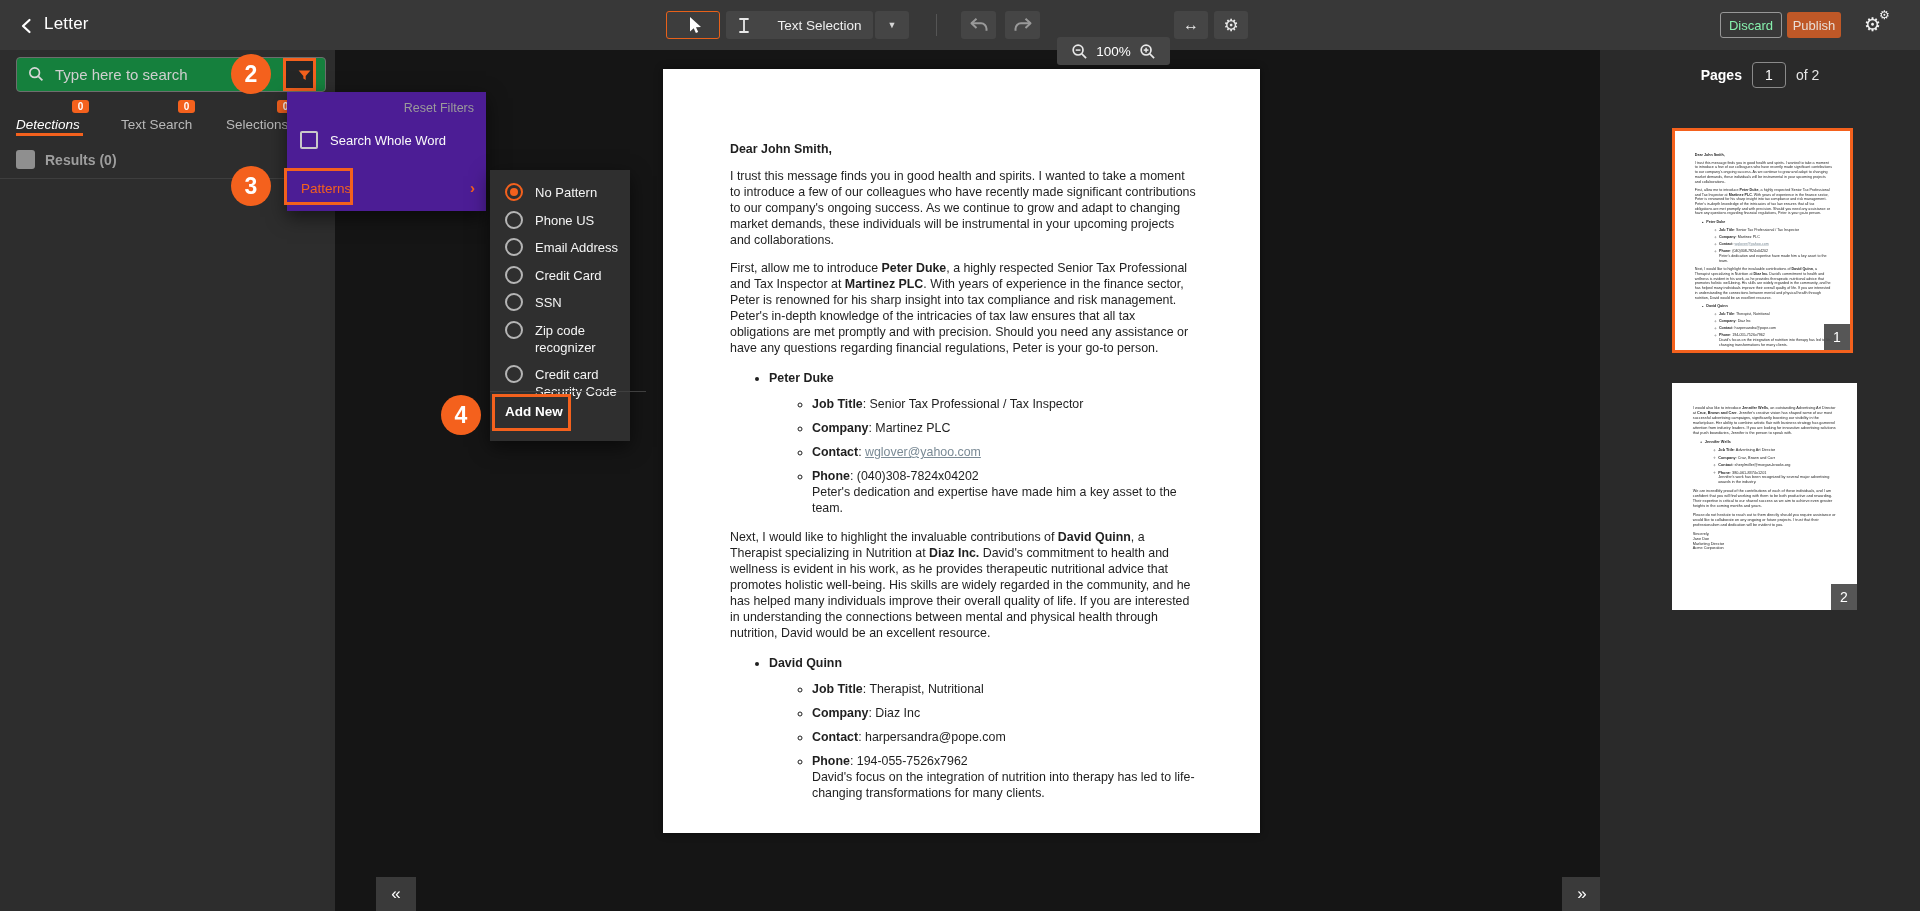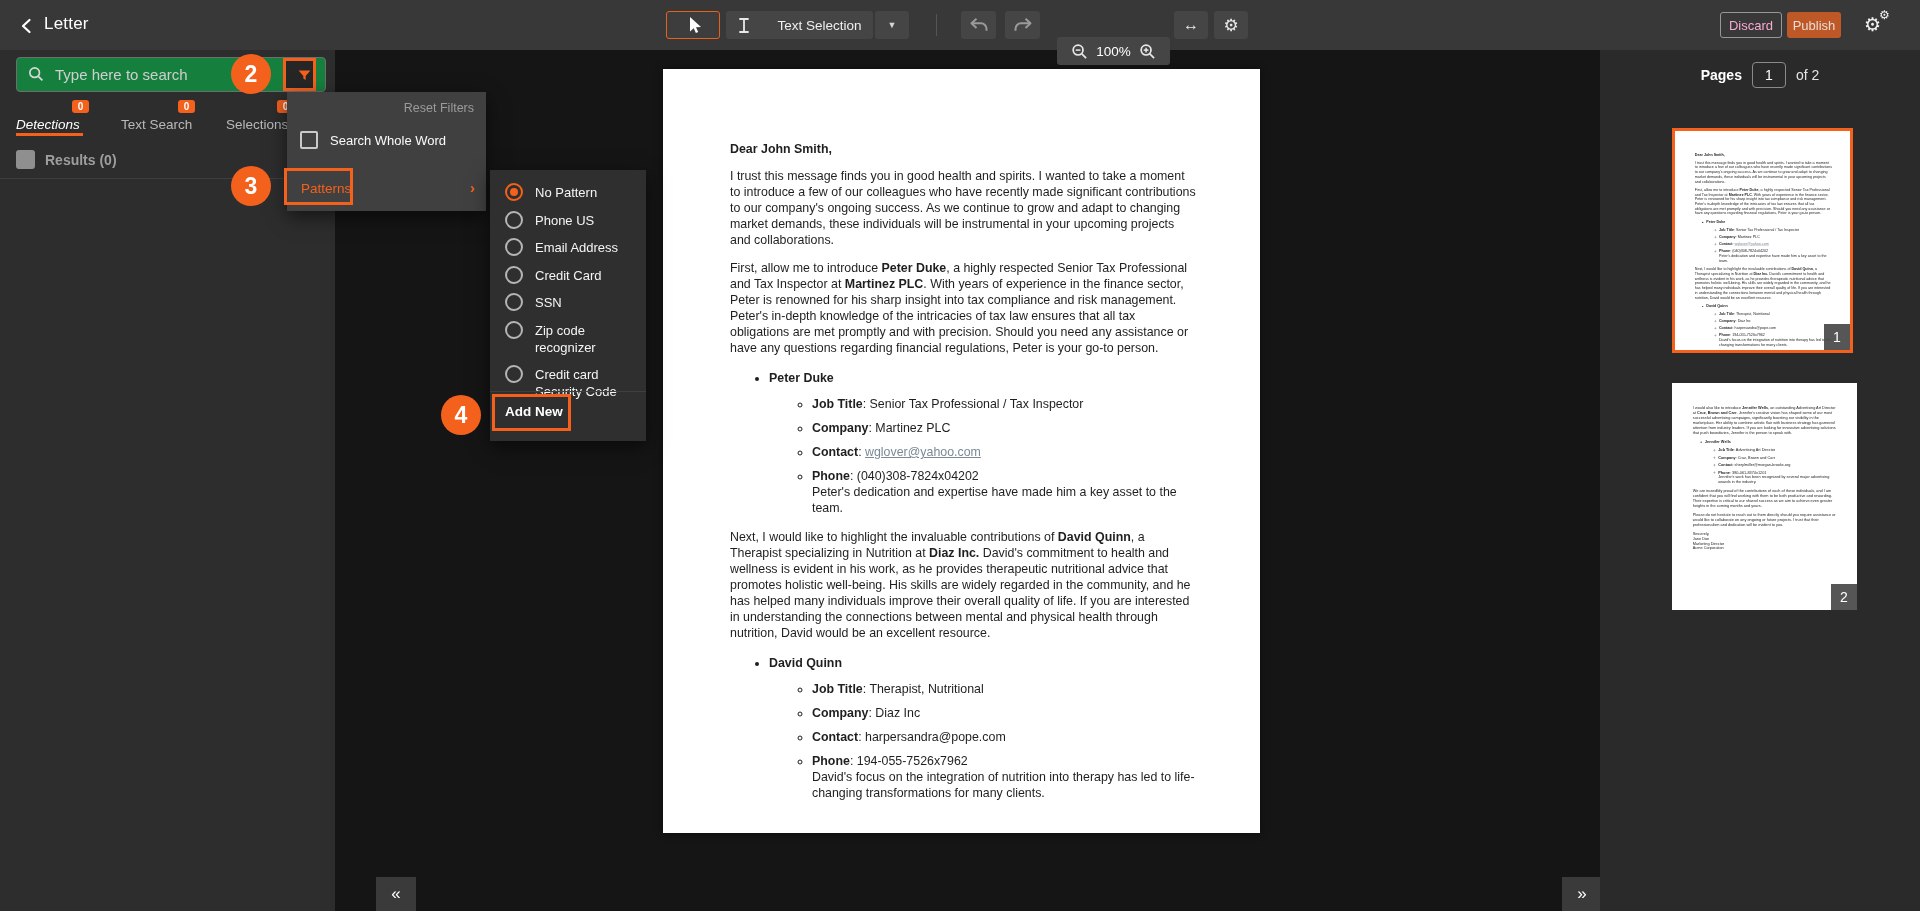--- a/index.html
+++ b/index.html
@@ -21,21 +21,21 @@
   .tb-pointer { left:666px; width:54px; background:#3d3d3d; border:1px solid #e8611a; }
   .tb-textsel { left:726px; width:147px; gap:26px; font-size:13.5px; color:#efefef; }
   .tb-textsel-caret { left:875px; width:34px; }
   .tb-divider { position:absolute; left:936px; top:14px; width:1px; height:22px; background:#555; }
   .tb-undo { left:961px; width:35px; }
   .tb-redo { left:1005px; width:35px; }
   .tb-zoomgrp { left:1057px; width:113px; gap:8px; font-size:13.5px; color:#fff;margin-top:26px; }
   .tb-fit { left:1174px; width:34px; font-size:16px; }
   .tb-gear { left:1214px; width:34px; font-size:17px; }
   .caret-down { font-size:9px; color:#d5d5d5; }
-  .btn-discard { position:absolute; left:1720px; top:12px; width:62px; height:26px; border:1px solid #979797; border-radius:3px; color:#f9a8d4; font-size:13px; display:flex; align-items:center; justify-content:center; cursor:pointer; }
+  .btn-discard { position:absolute; left:1720px; top:12px; width:62px; height:26px; border:1px solid #979797; border-radius:3px; color:#86efac; font-size:13px; display:flex; align-items:center; justify-content:center; cursor:pointer; }
   .btn-publish { position:absolute; left:1787px; top:12px; width:54px; height:26px; background:#bf5827; border-radius:3px; color:#e9ddd5; font-size:13px; display:flex; align-items:center; justify-content:center; cursor:pointer; }
   .gears { position:absolute; left:1862px; top:11px; width:34px; height:28px; color:#f2f2f2; cursor:pointer; }
   .gears .g1 { position:absolute; left:2px; top:2px; font-size:19px; }
   .gears .g2 { position:absolute; left:17px; top:-3px; font-size:12px; }
 
   
   .search-box { position:absolute; left:16px; top:7px; width:310px; height:35px; border:1px solid #6e6e6e; border-radius:4px; background:#15803d; }
   .search-box svg { position:absolute; left:11px; top:8px; }
   .search-input { position:absolute; left:38px; top:1px; width:200px; height:31px; background:transparent; border:none; outline:none; color:#e8e8e8; font-size:15px; font-family:"Liberation Sans",sans-serif; }
   .search-input::placeholder { color:#cfcfcf; opacity:1; }
@@ -73,31 +73,31 @@
   .pages-of { font-size:14px; color:#e5e5e5; }
   .thumb { position:absolute; background:#fff; overflow:hidden; cursor:pointer; }
   .thumb1 { left:72px; top:78px; width:181px; height:225px; border:3px solid #f4611d; }
   .thumb2 { left:72px; top:333px; width:185px; height:227px; }
   .thumb-inner { width:597px; height:764px; background:#fff; transform-origin:0 0; }
   .thumb1 .thumb-inner { transform:scale(0.295); }
   .thumb2 .thumb-inner { transform:scale(0.31); }
   .thumb-num { position:absolute; right:0; bottom:0; width:26px; height:26px; background:rgba(72,72,72,.92); color:#fff; font-size:14px; display:flex; align-items:center; justify-content:center; }
 
   
-  .fmenu { position:absolute; left:287px; top:92px; width:199px; height:119px; background:#404040; box-shadow:0 6px 18px rgba(0,0,0,.55); z-index:6; }
+  .fmenu { position:absolute; left:287px; top:92px; width:199px; height:119px; background:#4c1d95; box-shadow:0 6px 18px rgba(0,0,0,.55); z-index:6; }
   .fmenu-reset { position:absolute; top:9px; right:12px; font-size:12.5px; color:#9b9b9b; cursor:pointer; }
   .fmenu-whole { position:absolute; top:39px; left:13px; display:flex; align-items:center; gap:12px; cursor:pointer; }
   .fmenu-checkbox { width:18px; height:18px; border:2px solid #c9c9c9; border-radius:2px; background:transparent; }
   .fmenu-whole-label { font-size:13px; font-weight:500; color:#fafafa; }
   .fmenu-patterns { position:absolute; top:78px; left:0; width:199px; height:40px; cursor:pointer; }
   .fmenu-patterns-label { position:absolute; left:14px; top:11px; font-size:13.5px; font-weight:500; color:#f4611d; }
   .fmenu-patterns-chev { position:absolute; right:11px; top:9px; color:#f4611d; font-size:15px; font-weight:bold; }
 
   
-  .smenu { position:absolute; left:490px; top:170px; width:156px; height:271px; background:#2f2f2f; box-shadow:0 6px 18px rgba(0,0,0,.55); z-index:7; }
+  .smenu { position:absolute; left:490px; top:170px; width:140px; height:271px; background:#2f2f2f; box-shadow:0 6px 18px rgba(0,0,0,.55); z-index:7; }
   .smenu-options { padding:13px 0 0 15px; }
   .smenu-opt { display:flex; align-items:flex-start; gap:12px; margin-bottom:9.5px; cursor:pointer; }
   .radio { flex:0 0 auto; width:18px; height:18px; border:2px solid #b5b5b5; border-radius:50%; position:relative; }
   .radio.selected { border-color:#f4611d; }
   .radio.selected::after { content:""; position:absolute; left:3px; top:3px; width:8px; height:8px; border-radius:50%; background:#f4611d; }
   .smenu-opt-label { font-size:13px; font-weight:500; color:#f5f5f5; line-height:17px; width:114px; padding-top:1px; }
   .smenu-divider { position:absolute; left:0; top:221px; width:156px; height:1px; background:#3f3f3f; }
   .smenu-addnew { position:absolute; left:15px; top:234px; font-size:13.5px; font-weight:bold; color:#ffffff; cursor:pointer; }
 
   

